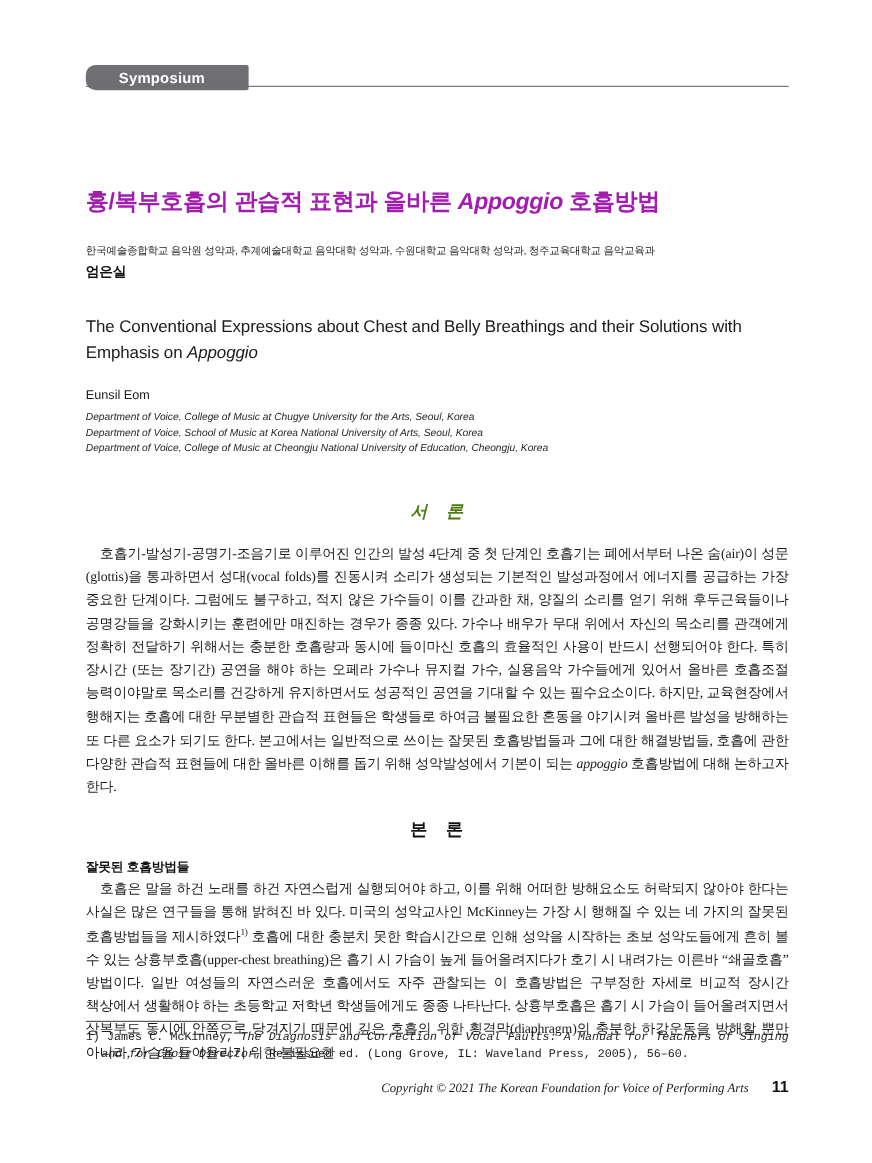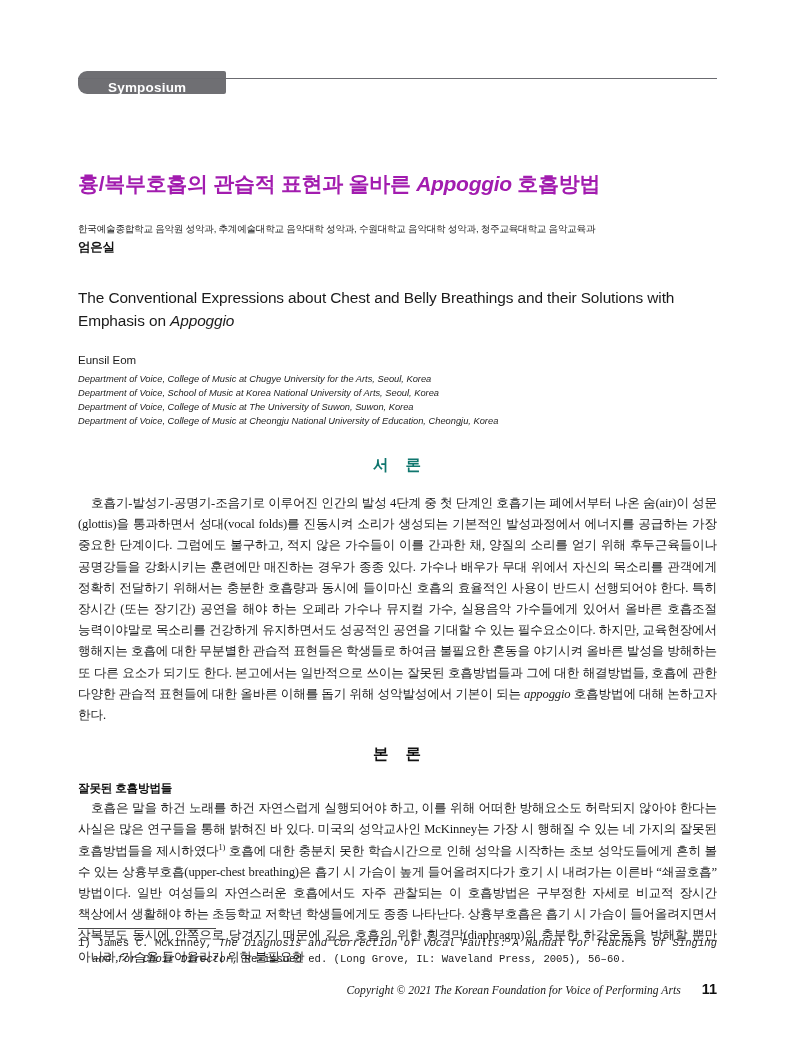--- a/index.html
+++ b/index.html
@@ -28,30 +28,30 @@
   .header-band {
     position: absolute;
     left: 78px;
     top: 55px;
     width: 639px;
     height: 25px;
   }
   .sym-tab {
     position: absolute;
     left: 0;
-    top: 16px;
+    top: 4px;
     height: 23px;
     padding: 0 31px 0 30px;
     background: #6f6f73;
     border-top-left-radius: 9px;
     border-top-right-radius: 2px;
     border-bottom-right-radius: 2px;
     border-bottom-left-radius: 9px;
     display: flex;
-    align-items: flex-end;
+    align-items: center;
     box-sizing: border-box;
     min-width: 148px;
   }
   .sym-tab-label {
     color: #ffffff;
     font-family: "Liberation Sans", sans-serif;
     font-weight: bold;
     font-size: 13.5px;
     letter-spacing: 0.2px;
     line-height: 1;
@@ -134,23 +134,24 @@
     position: absolute;
     left: 78px;
     top: 455px;
     width: 639px;
   }
   .sec-head {
     text-align: center;
     font-family: "Liberation Serif", serif;
     font-weight: bold;
     font-size: 15.5px;
-    color: #0f766e;
+    color: #4d7c0f;
     margin: 0 0 17px 0;
     letter-spacing: 1px;
+    font-style: italic;
   }
   .sec-head .sp { display: inline-block; width: 16px; }
 
   p.body-p {
     margin: 0;
     text-align: justify;
     text-justify: inter-character;
     font-family: "Liberation Serif", "DejaVu Serif", serif;
     font-size: 12.6px;
     line-height: 21.2px;
@@ -253,21 +254,20 @@
     <div class="affil-ko">한국예술종합학교 음악원 성악과, 추계예술대학교 음악대학 성악과, 수원대학교 음악대학 성악과, 청주교육대학교 음악교육과</div>
     <div class="author-ko">엄은실</div>
 
     <div class="title-en"><span>The Conventional Expressions about Chest and Belly Breathings and their Solutions with Emphasis on </span><span class="it">Appoggio</span></div>
 
     <div class="author-en">Eunsil Eom</div>
 
     <div class="affil-en">
       <div>Department of Voice, College of Music at Chugye University for the Arts, Seoul, Korea</div>
       <div>Department of Voice, School of Music at Korea National University of Arts, Seoul, Korea</div>
-      <div>Department of Voice, College of Music at The University of Suwon, Suwon, Korea</div>
       <div>Department of Voice, College of Music at Cheongju National University of Education, Cheongju, Korea</div>
     </div>
   </div>
 
   <div class="body-col">
 
     <h2 class="sec-head"><span>서</span><span class="sp"></span><span>론</span></h2>
 
     <p class="body-p"><span>호흡기-발성기-공명기-조음기로 이루어진 인간의 발성 4단계 중 첫 단계인 호흡기는 폐에서부터 나온 숨(air)이 성문(glottis)을 통과하면서 성대(vocal folds)를 진동시켜 소리가 생성되는 기본적인 발성과정에서 에너지를 공급하는 가장 중요한 단계이다. 그럼에도 불구하고, 적지 않은 가수들이 이를 간과한 채, 양질의 소리를 얻기 위해 후두근육들이나 공명강들을 강화시키는 훈련에만 매진하는 경우가 종종 있다. 가수나 배우가 무대 위에서 자신의 목소리를 관객에게 정확히 전달하기 위해서는 충분한 호흡량과 동시에 들이마신 호흡의 효율적인 사용이 반드시 선행되어야 한다. 특히 장시간 (또는 장기간) 공연을 해야 하는 오페라 가수나 뮤지컬 가수, 실용음악 가수들에게 있어서 올바른 호흡조절 능력이야말로 목소리를 건강하게 유지하면서도 성공적인 공연을 기대할 수 있는 필수요소이다. 하지만, 교육현장에서 행해지는 호흡에 대한 무분별한 관습적 표현들은 학생들로 하여금 불필요한 혼동을 야기시켜 올바른 발성을 방해하는 또 다른 요소가 되기도 한다. 본고에서는 일반적으로 쓰이는 잘못된 호흡방법들과 그에 대한 해결방법들, 호흡에 관한 다양한 관습적 표현들에 대한 올바른 이해를 돕기 위해 성악발성에서 기본이 되는 </span><span class="it">appoggio</span><span> 호흡방법에 대해 논하고자 한다.</span></p>
 

